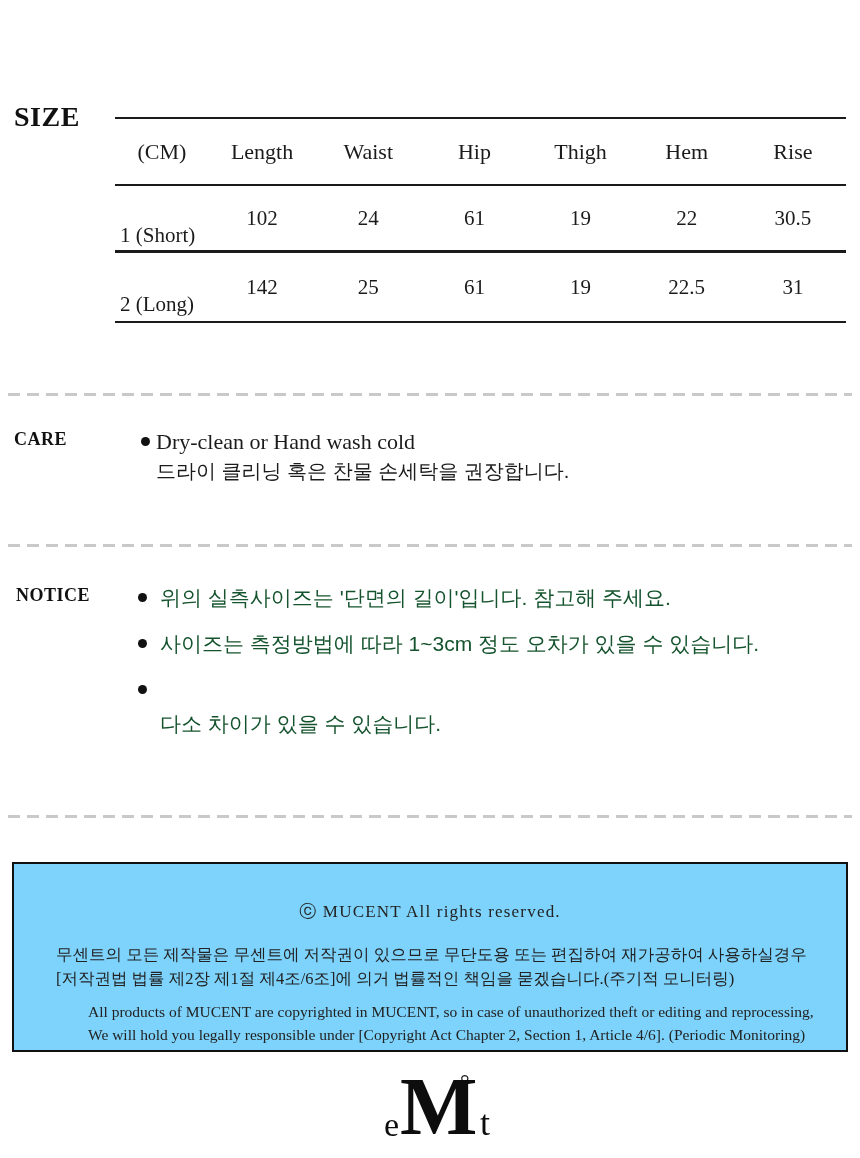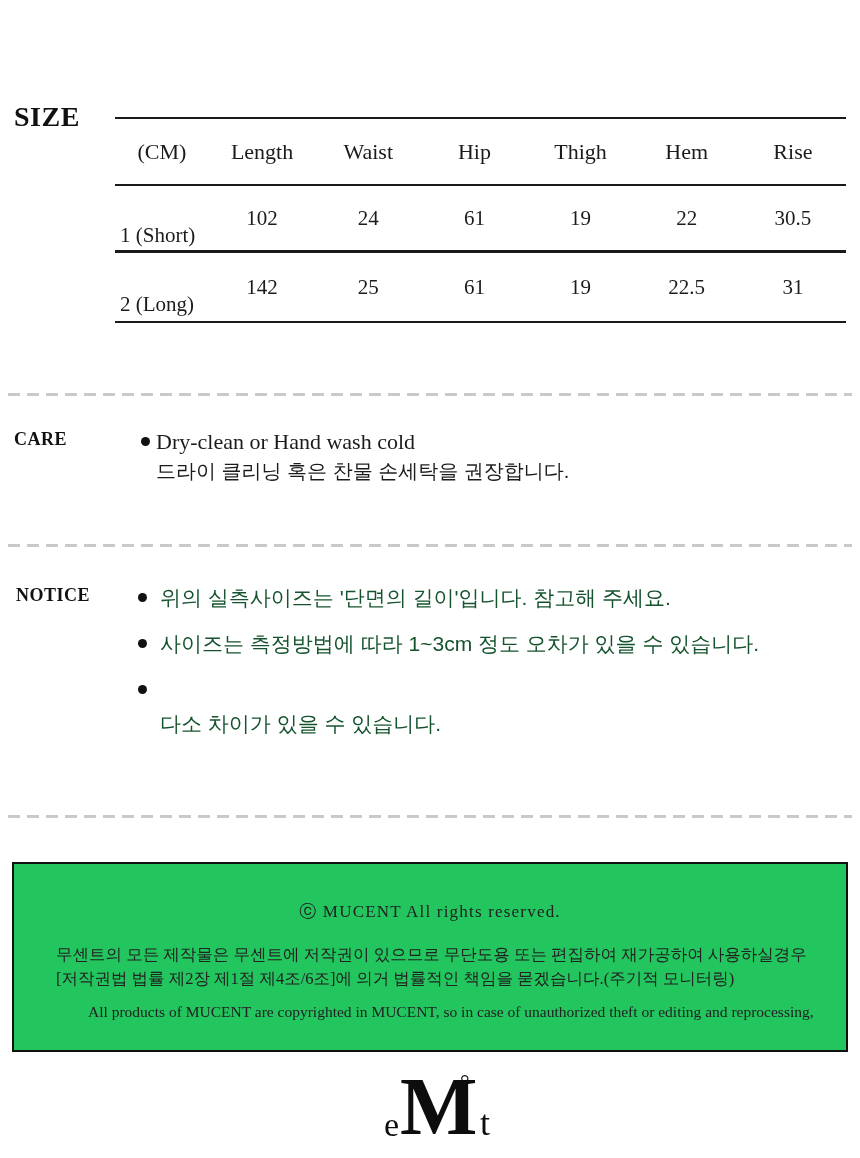--- a/index.html
+++ b/index.html
@@ -77,21 +77,21 @@
   .notice-item { display: flex; gap: 13px; margin-bottom: 19px; align-items: flex-start; }
   .notice-item .dot { margin-top: 9px; }
   .notice-text { line-height: 27px; }
   .notice-wrap { margin-left: 22px; line-height: 27px; margin-top: 16px; }
 
   
   #footer-box {
     position: absolute;
     left: 12px; top: 862px; width: 836px; height: 190px;
     border: 2px solid #111;
-    background: #22c55e;
+    background: #7dd3fc;
   }
   #footer-copyright {
     position: absolute; top: 36px; left: 0; width: 100%;
     text-align: center;
     font-size: 17px; letter-spacing: 1.2px; color: #222;
   }
   #footer-korean {
     position: absolute; top: 79px; left: 42px; right: 10px;
     font-size: 16.5px; line-height: 24px; color: #222;
     white-space: nowrap;
@@ -180,20 +180,21 @@
 <div class="divider" id="divider-3"></div>
 
 <div id="footer-box">
   <div id="footer-copyright">ⓒ MUCENT All rights reserved.</div>
   <div id="footer-korean">
     <div>무센트의 모든 제작물은 무센트에 저작권이 있으므로 무단도용 또는 편집하여 재가공하여 사용하실경우</div>
     <div>[저작권법 법률 제2장 제1절 제4조/6조]에 의거 법률적인 책임을 묻겠습니다.(주기적 모니터링)</div>
   </div>
   <div id="footer-english">
     <div>All products of MUCENT are copyrighted in MUCENT, so in case of unauthorized theft or editing and reprocessing,</div>
+    <div>We will hold you legally responsible under [Copyright Act Chapter 2, Section 1, Article 4/6]. (Periodic Monitoring)</div>
   </div>
 </div>
 
 <div id="logo">
   <span class="l-e">e</span>
   <span class="l-m">M</span>
   <span class="l-t">t</span>
   <span class="l-deg">°</span>
 </div>
 

